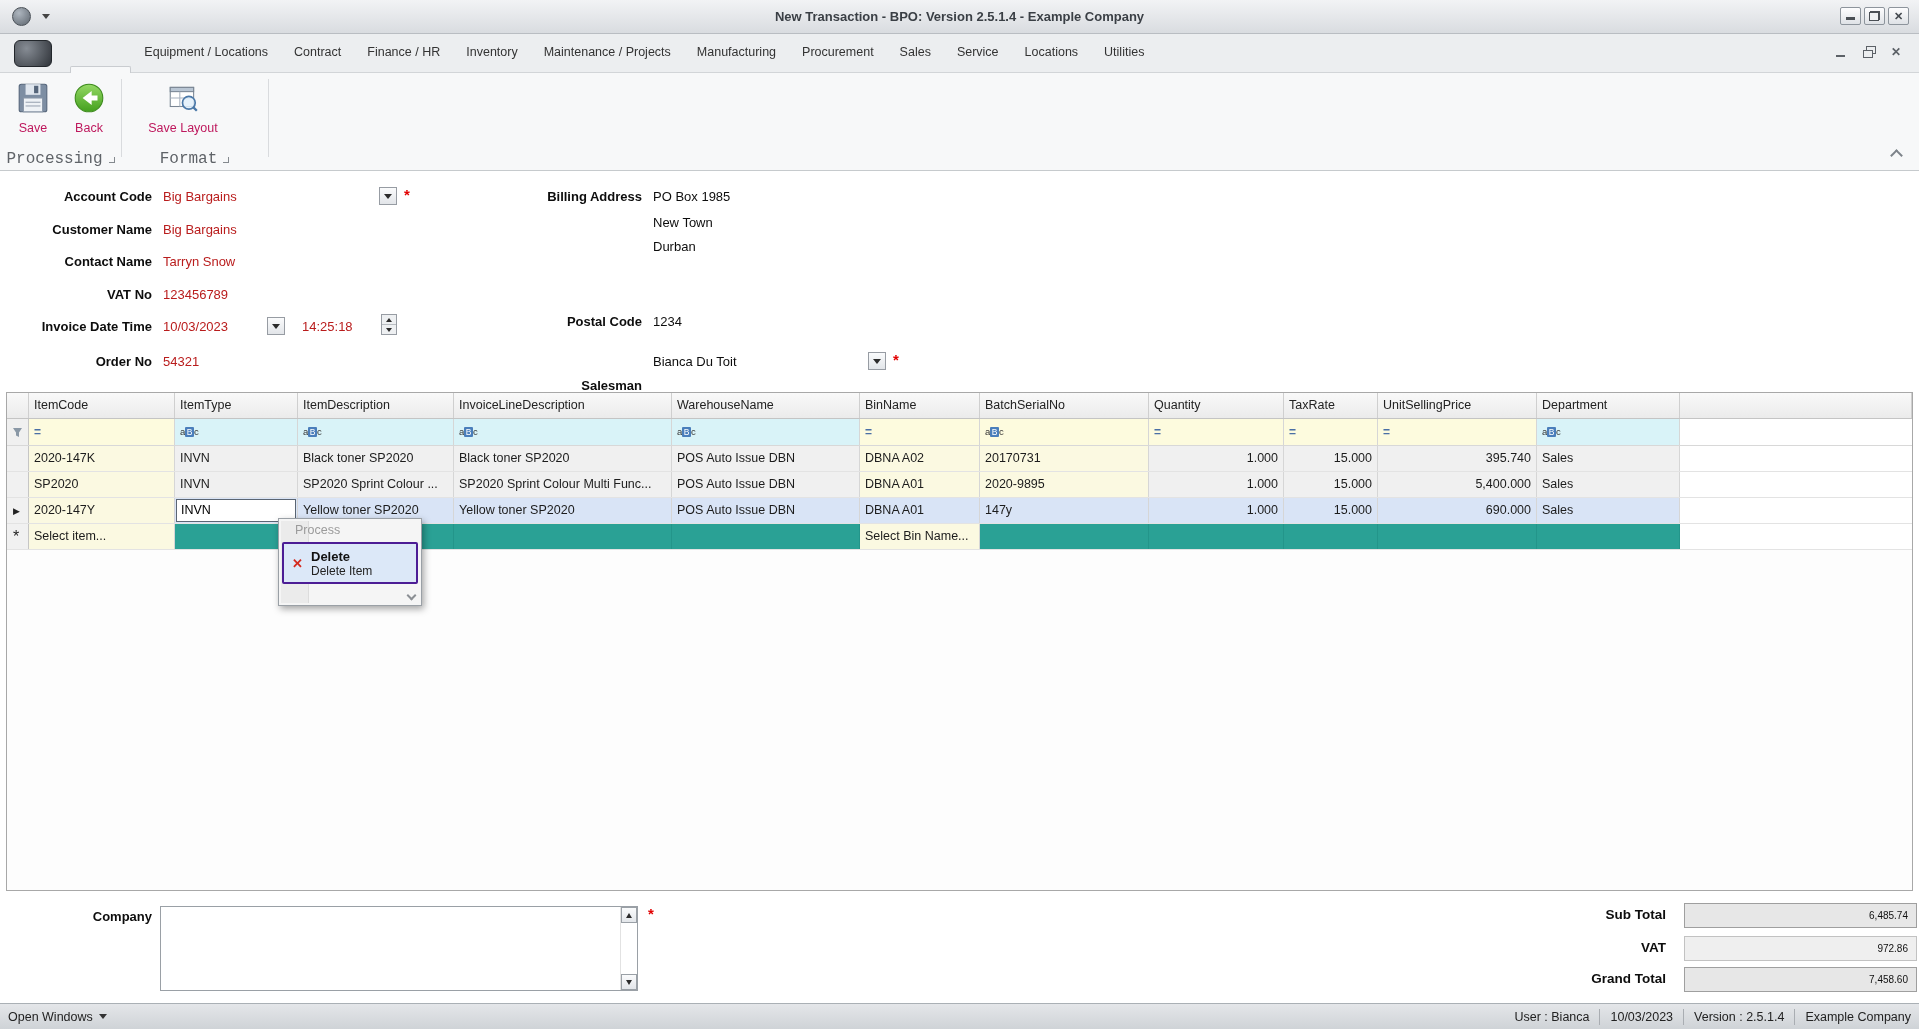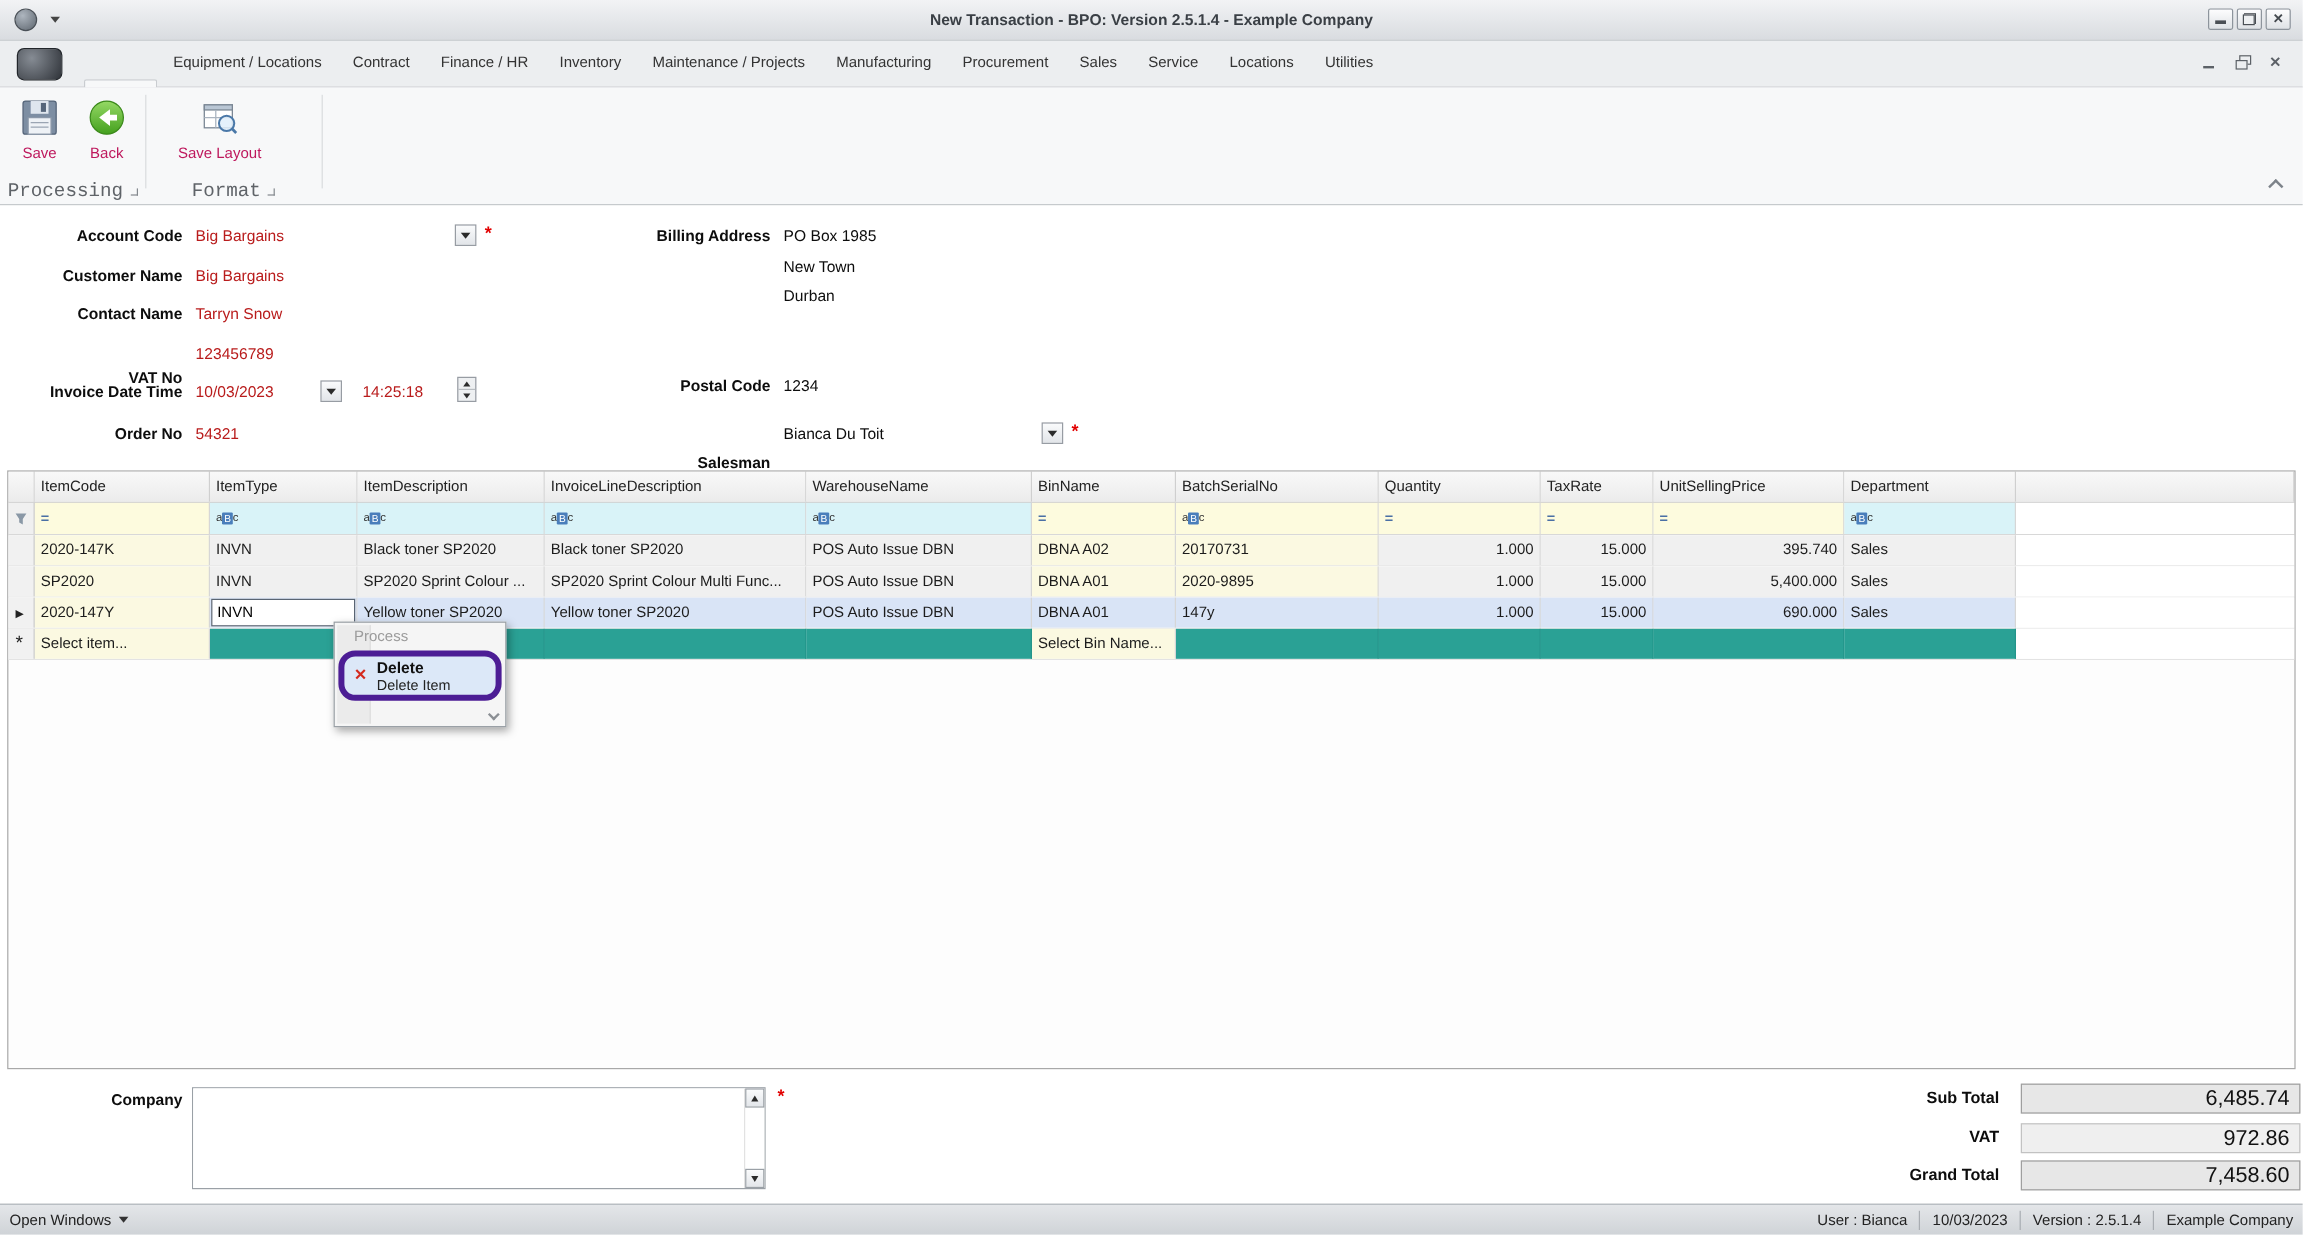--- a/index.html
+++ b/index.html
@@ -110,21 +110,21 @@
   .g-row.newrow .cream{background:#fbf9e1;color:#1c1c1c;}
   .g-row.newrow .gfill{background:#fff;}
   .funnel{width:11px;height:11px;}
 
   
   .ctx{position:absolute;left:278px;top:518px;width:144px;height:88px;background:#f5f5f5;
     border:1px solid #9aa0a6;box-shadow:2px 3px 7px rgba(0,0,0,.35);z-index:60;}
   .ctx-gutter{position:absolute;left:2px;top:2px;bottom:2px;width:28px;background:#ebebeb;border-right:1px solid #dcdcdc;}
   .ctx-header{position:absolute;left:16px;top:4px;font-size:12.5px;color:#9b9b9b;}
   .ctx-item{position:absolute;left:3px;right:3px;top:23px;height:42px;background:#dce8f8;
-    border:5px solid #4c1d95;border-radius:14px;display:flex;align-items:center;}
+    border:2px solid #4c1d95;border-radius:2px;display:flex;align-items:center;}
   .ctx-x{width:27px;text-align:center;}
   .ctx-x::before{content:"\2715";color:#d42a1e;font-weight:bold;font-size:13px;}
   .ctx-title{font-weight:bold;font-size:13px;color:#111;line-height:15px;}
   .ctx-sub{font-size:12px;color:#222;line-height:14px;}
   .ctx-scroll{position:absolute;right:6px;bottom:6px;width:7px;height:7px;
     border-right:2px solid #8b8f94;border-bottom:2px solid #8b8f94;transform:rotate(45deg);}
 
   
   .comment-label{position:absolute;left:0;width:152px;top:909px;text-align:right;font-weight:bold;font-size:13px;color:#0d0d0d;}
   .comment-box{position:absolute;left:160px;top:906px;width:478px;height:85px;border:1px solid #9aa0a6;background:#fff;}
@@ -133,21 +133,21 @@
   .cscroll{position:absolute;right:0;top:0;bottom:0;width:17px;background:#fff;border-left:1px solid #e2e2e2;}
   .cs-btn{position:absolute;left:0;width:16px;height:16px;border:1px solid #9aa0a6;
     background:linear-gradient(#fafbfc,#e3e6ea);}
   .cs-btn.up{top:0;} .cs-btn.down{bottom:0;}
   .cs-btn.up::before{content:"";position:absolute;left:4px;top:5px;width:0;height:0;
     border-left:3px solid transparent;border-right:3px solid transparent;border-bottom:5px solid #2b2b2b;}
   .cs-btn.down::before{content:"";position:absolute;left:4px;top:5px;width:0;height:0;
     border-left:3px solid transparent;border-right:3px solid transparent;border-top:5px solid #2b2b2b;}
   .total-label{position:absolute;left:1380px;width:286px;text-align:right;font-weight:bold;font-size:13.5px;color:#0d0d0d;}
   .total-box{position:absolute;left:1684px;width:233px;height:25px;background:#e7e7e7;border:1px solid #9f9f9f;
-    line-height:23px;text-align:right;padding-right:8px;font-size:18px;color:#111;}
+    line-height:23px;text-align:right;padding-right:8px;font-size:10px;color:#111;}
   .total-box.lite{background:#efefef;border-color:#c2c2c2;}
 
   
   .statusbar{position:absolute;left:0;top:1003px;width:100%;height:26px;
     background:linear-gradient(#e4e6e9,#cfd3d7);border-top:1px solid #aab0b5;font-size:12.5px;color:#222;}
   .sb-left{position:absolute;left:8px;top:0;height:100%;display:flex;align-items:center;gap:6px;}
   .sb-caret{width:0;height:0;border-left:4px solid transparent;border-right:4px solid transparent;border-top:5px solid #333;}
   .sb-right{position:absolute;right:8px;top:0;height:100%;display:flex;align-items:center;gap:10px;}
   .sb-sep{width:1px;height:16px;background:#a9adb2;}
 </style>
@@ -253,21 +253,21 @@
       <span class="dd-arrow"></span>
     </div>
   <div class="req-star" style="left:404px;top:186px;"></div>
 
   <div class="flabel" style="top:222px;">Customer Name</div>
   <div class="fvalue" style="top:222px;">Big Bargains</div>
 
   <div class="flabel" style="top:254px;">Contact Name</div>
   <div class="fvalue" style="top:254px;">Tarryn Snow</div>
 
-  <div class="flabel" style="top:287px;margin-top:20px;">VAT No</div>
+  <div class="flabel" style="top:287px;">VAT No</div>
   <div class="fvalue" style="top:287px;">123456789</div>
 
   <div class="flabel" style="top:319px;">Invoice Date Time</div>
   <div class="fvalue" style="top:319px;">10/03/2023</div>
   <div class="combo-btn" style="left:267px;top:317px;">
       <span class="dd-arrow"></span>
     </div>
   <div class="fvalue" style="left:302px;top:319px;">14:25:18</div>
   <div class="spinner" style="left:381px;top:314px;">
     <div class="spin-half u"></div>

